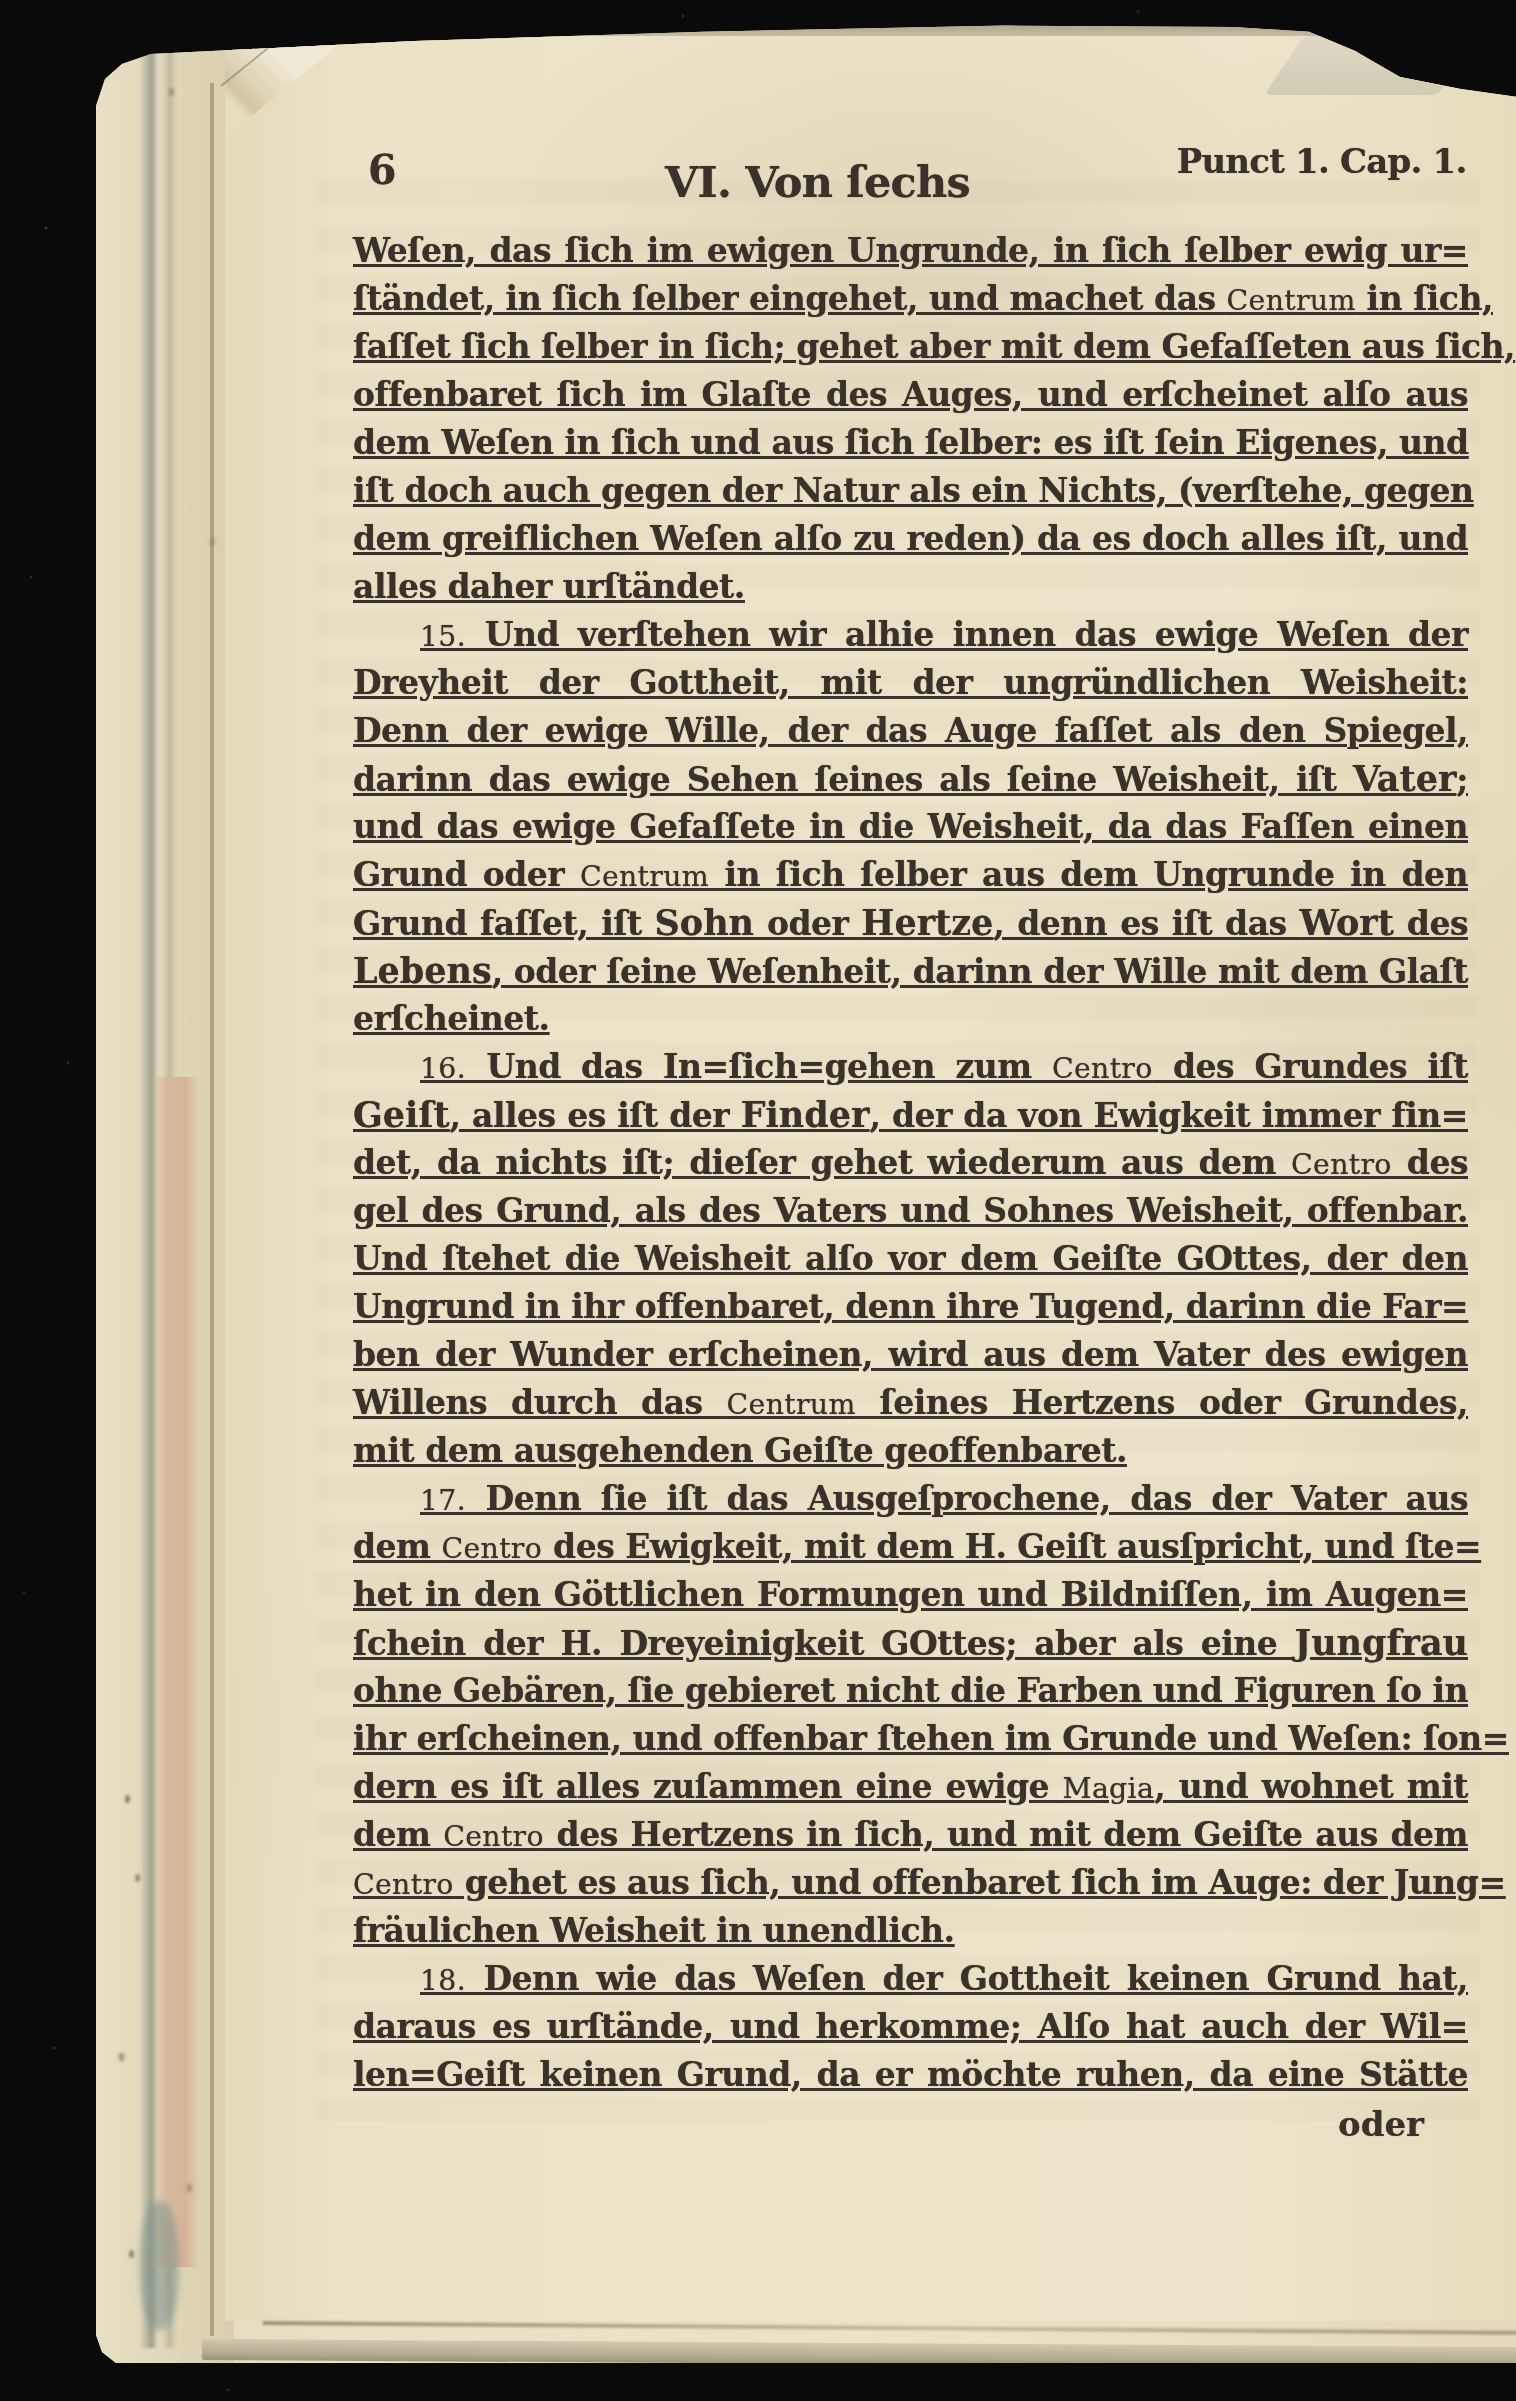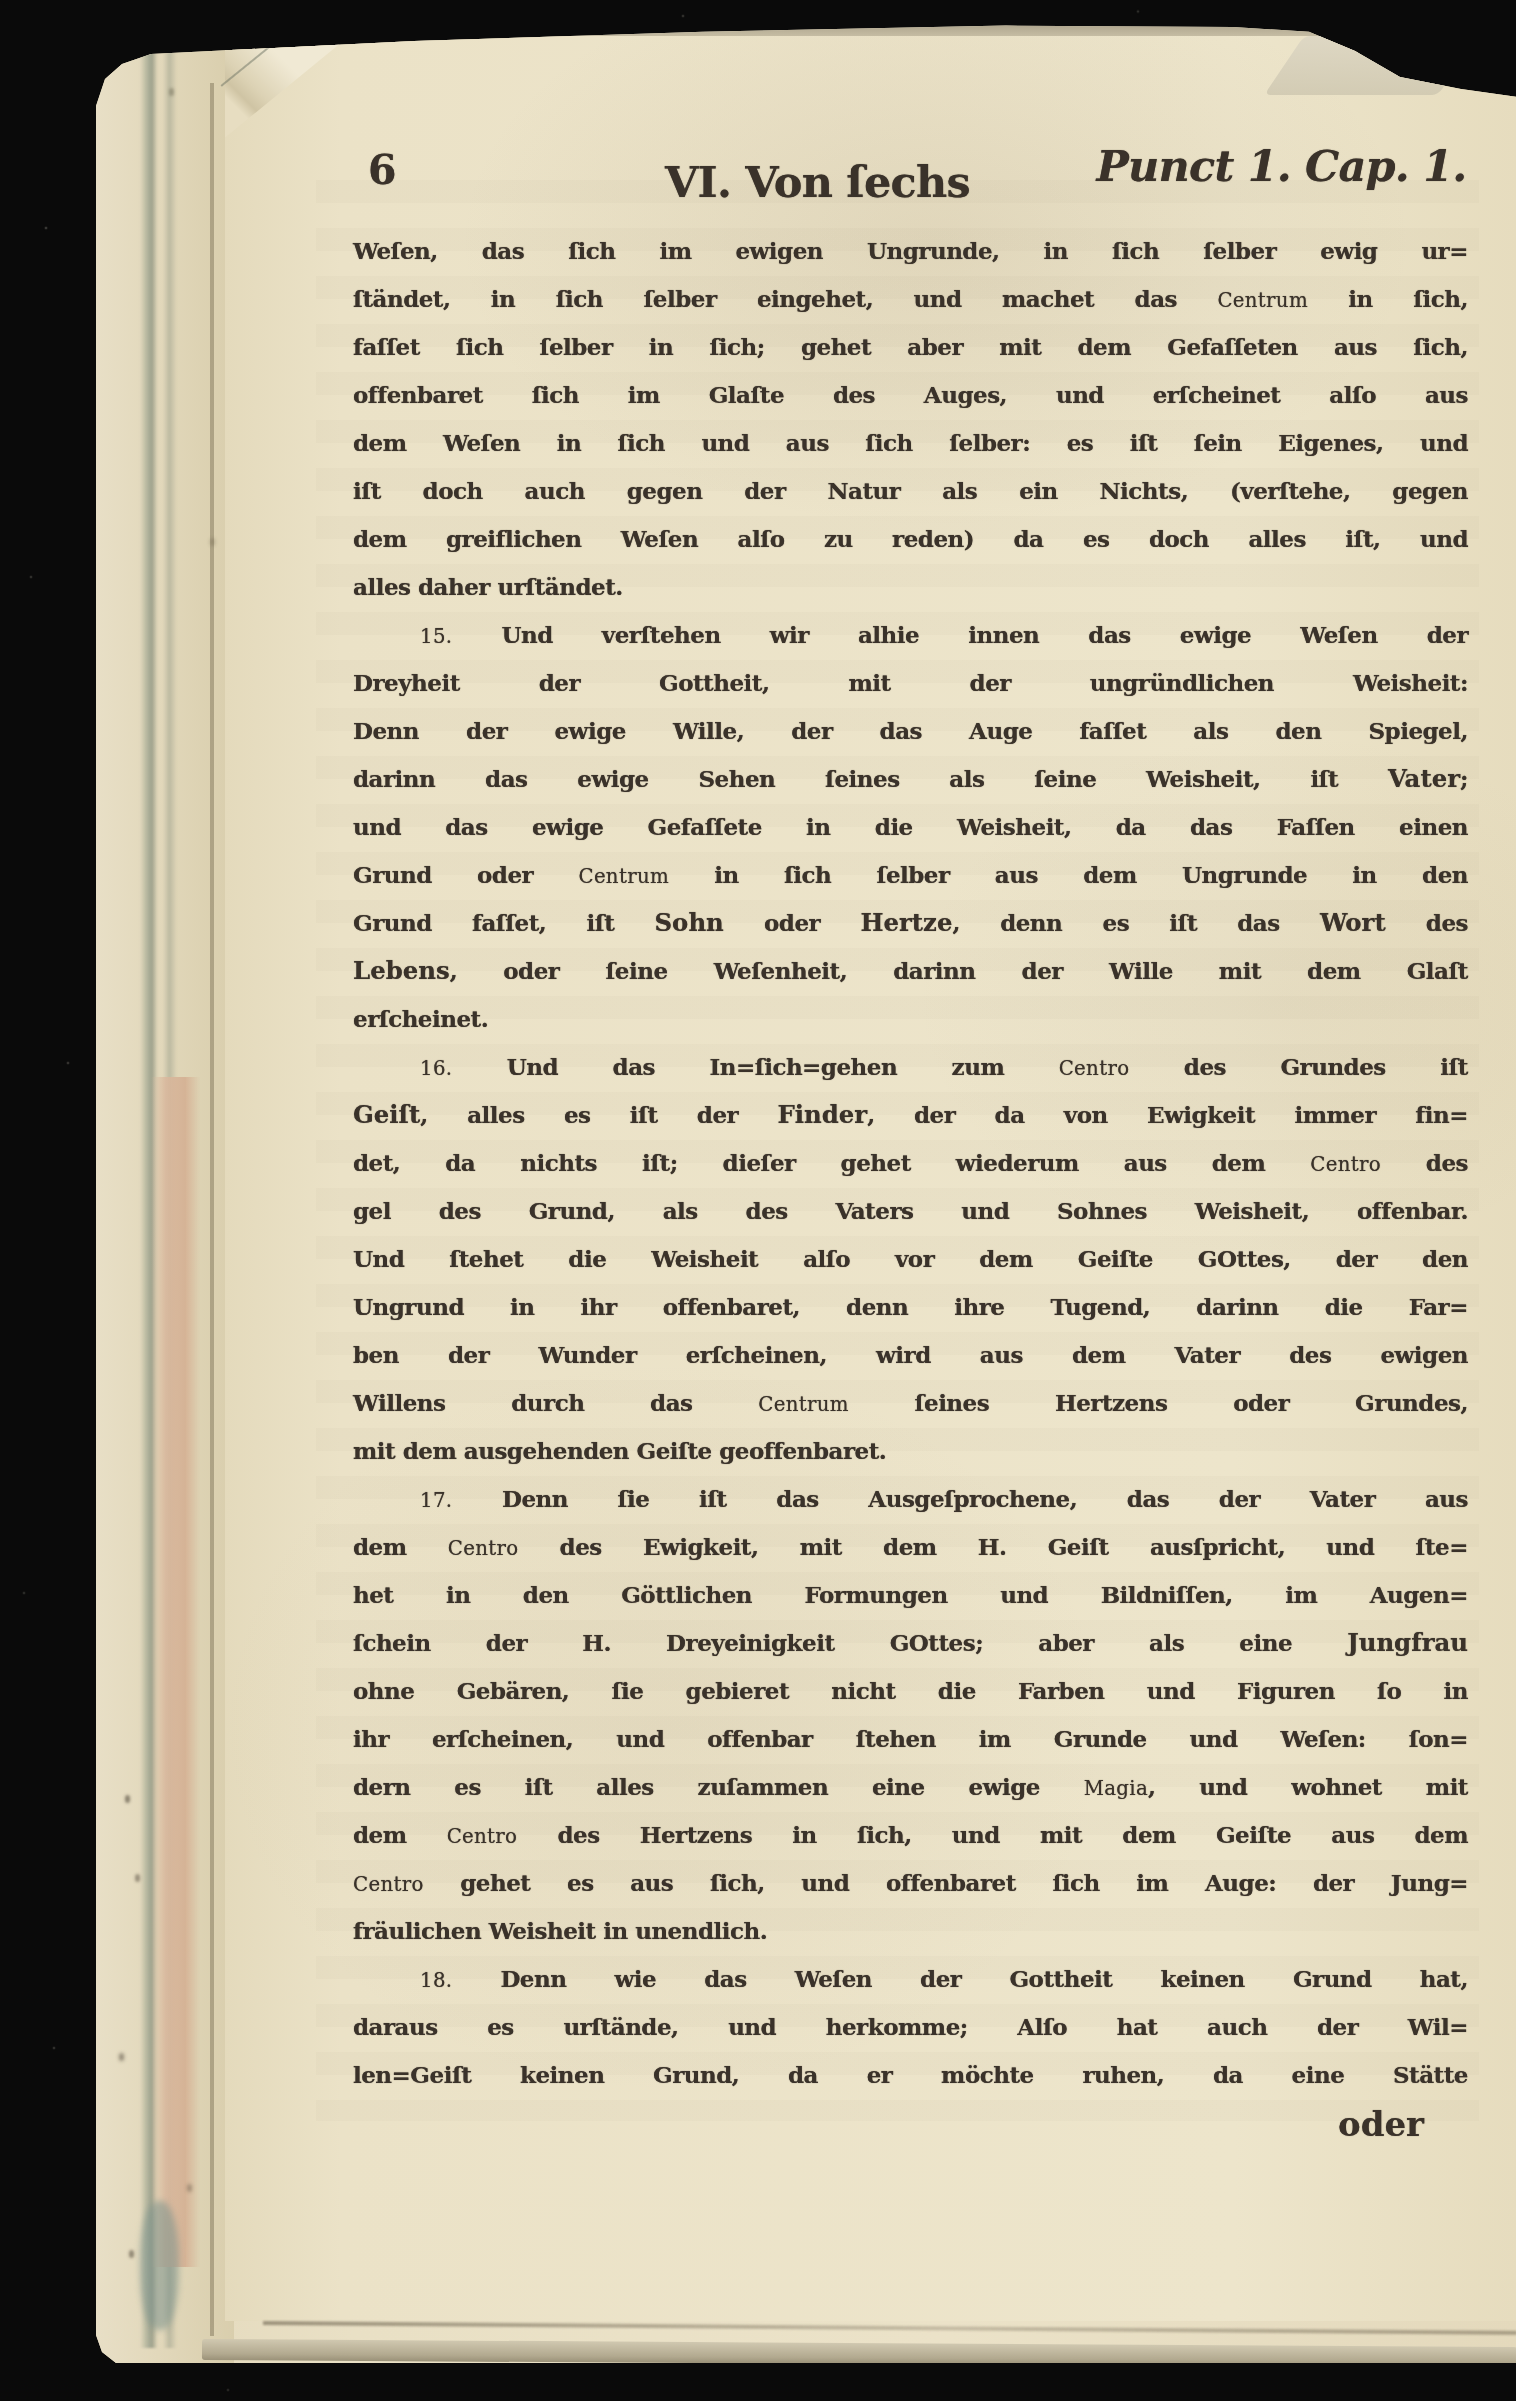--- a/index.html
+++ b/index.html
@@ -59,23 +59,23 @@
   .stack-line-b{position:absolute;left:106px;right:0;bottom:3px;height:21px;border-radius:3px;
         background:linear-gradient(180deg,#d0c8b0 0%,#b2a98f 70%,#9a9178 100%);
         transform:rotate(.35deg);transform-origin:left center;}
 
   
   #textblock{position:absolute;left:353px;top:141px;width:1115px;color:#3a322a;
         text-shadow:0 0 0.9px rgba(55,46,38,.8);}
   #header{position:relative;height:86px;}
   #pagenum{position:absolute;left:15px;top:4.5px;font-size:41px;font-weight:bold;}
   #title-left{position:absolute;left:312px;top:16px;font-size:43px;font-weight:bold;letter-spacing:-0.8px;}
-  #title-right{position:absolute;right:1.5px;top:0;font-size:43px;font-weight:bold;letter-spacing:-0.8px;font-style:italic;}
-  .line{height:48px;line-height:48px;font-size:23px;font-weight:bold;letter-spacing:-0.5px;
-        text-align:justify;text-align-last:justify;white-space:nowrap;}
+  #title-right{position:absolute;right:1.5px;top:0;font-size:34px;font-weight:bold;letter-spacing:-0.8px;}
+  .line{height:48px;line-height:48px;font-size:33px;font-weight:bold;letter-spacing:-0.5px;
+        text-align:justify;text-align-last:justify;white-space:nowrap;text-decoration:underline;}
   .line.short{text-align-last:left;}
   .line.indent{text-indent:67px;}
   .antiqua{font-weight:400;font-size:.86em;letter-spacing:0.3px;}
   .strong{font-size:1.06em;letter-spacing:0;}
   #catchword-row{height:50px;line-height:50px;text-align:right;padding-right:44px;
         font-size:34px;font-weight:bold;}
 </style>
 </head>
 <body>
 

